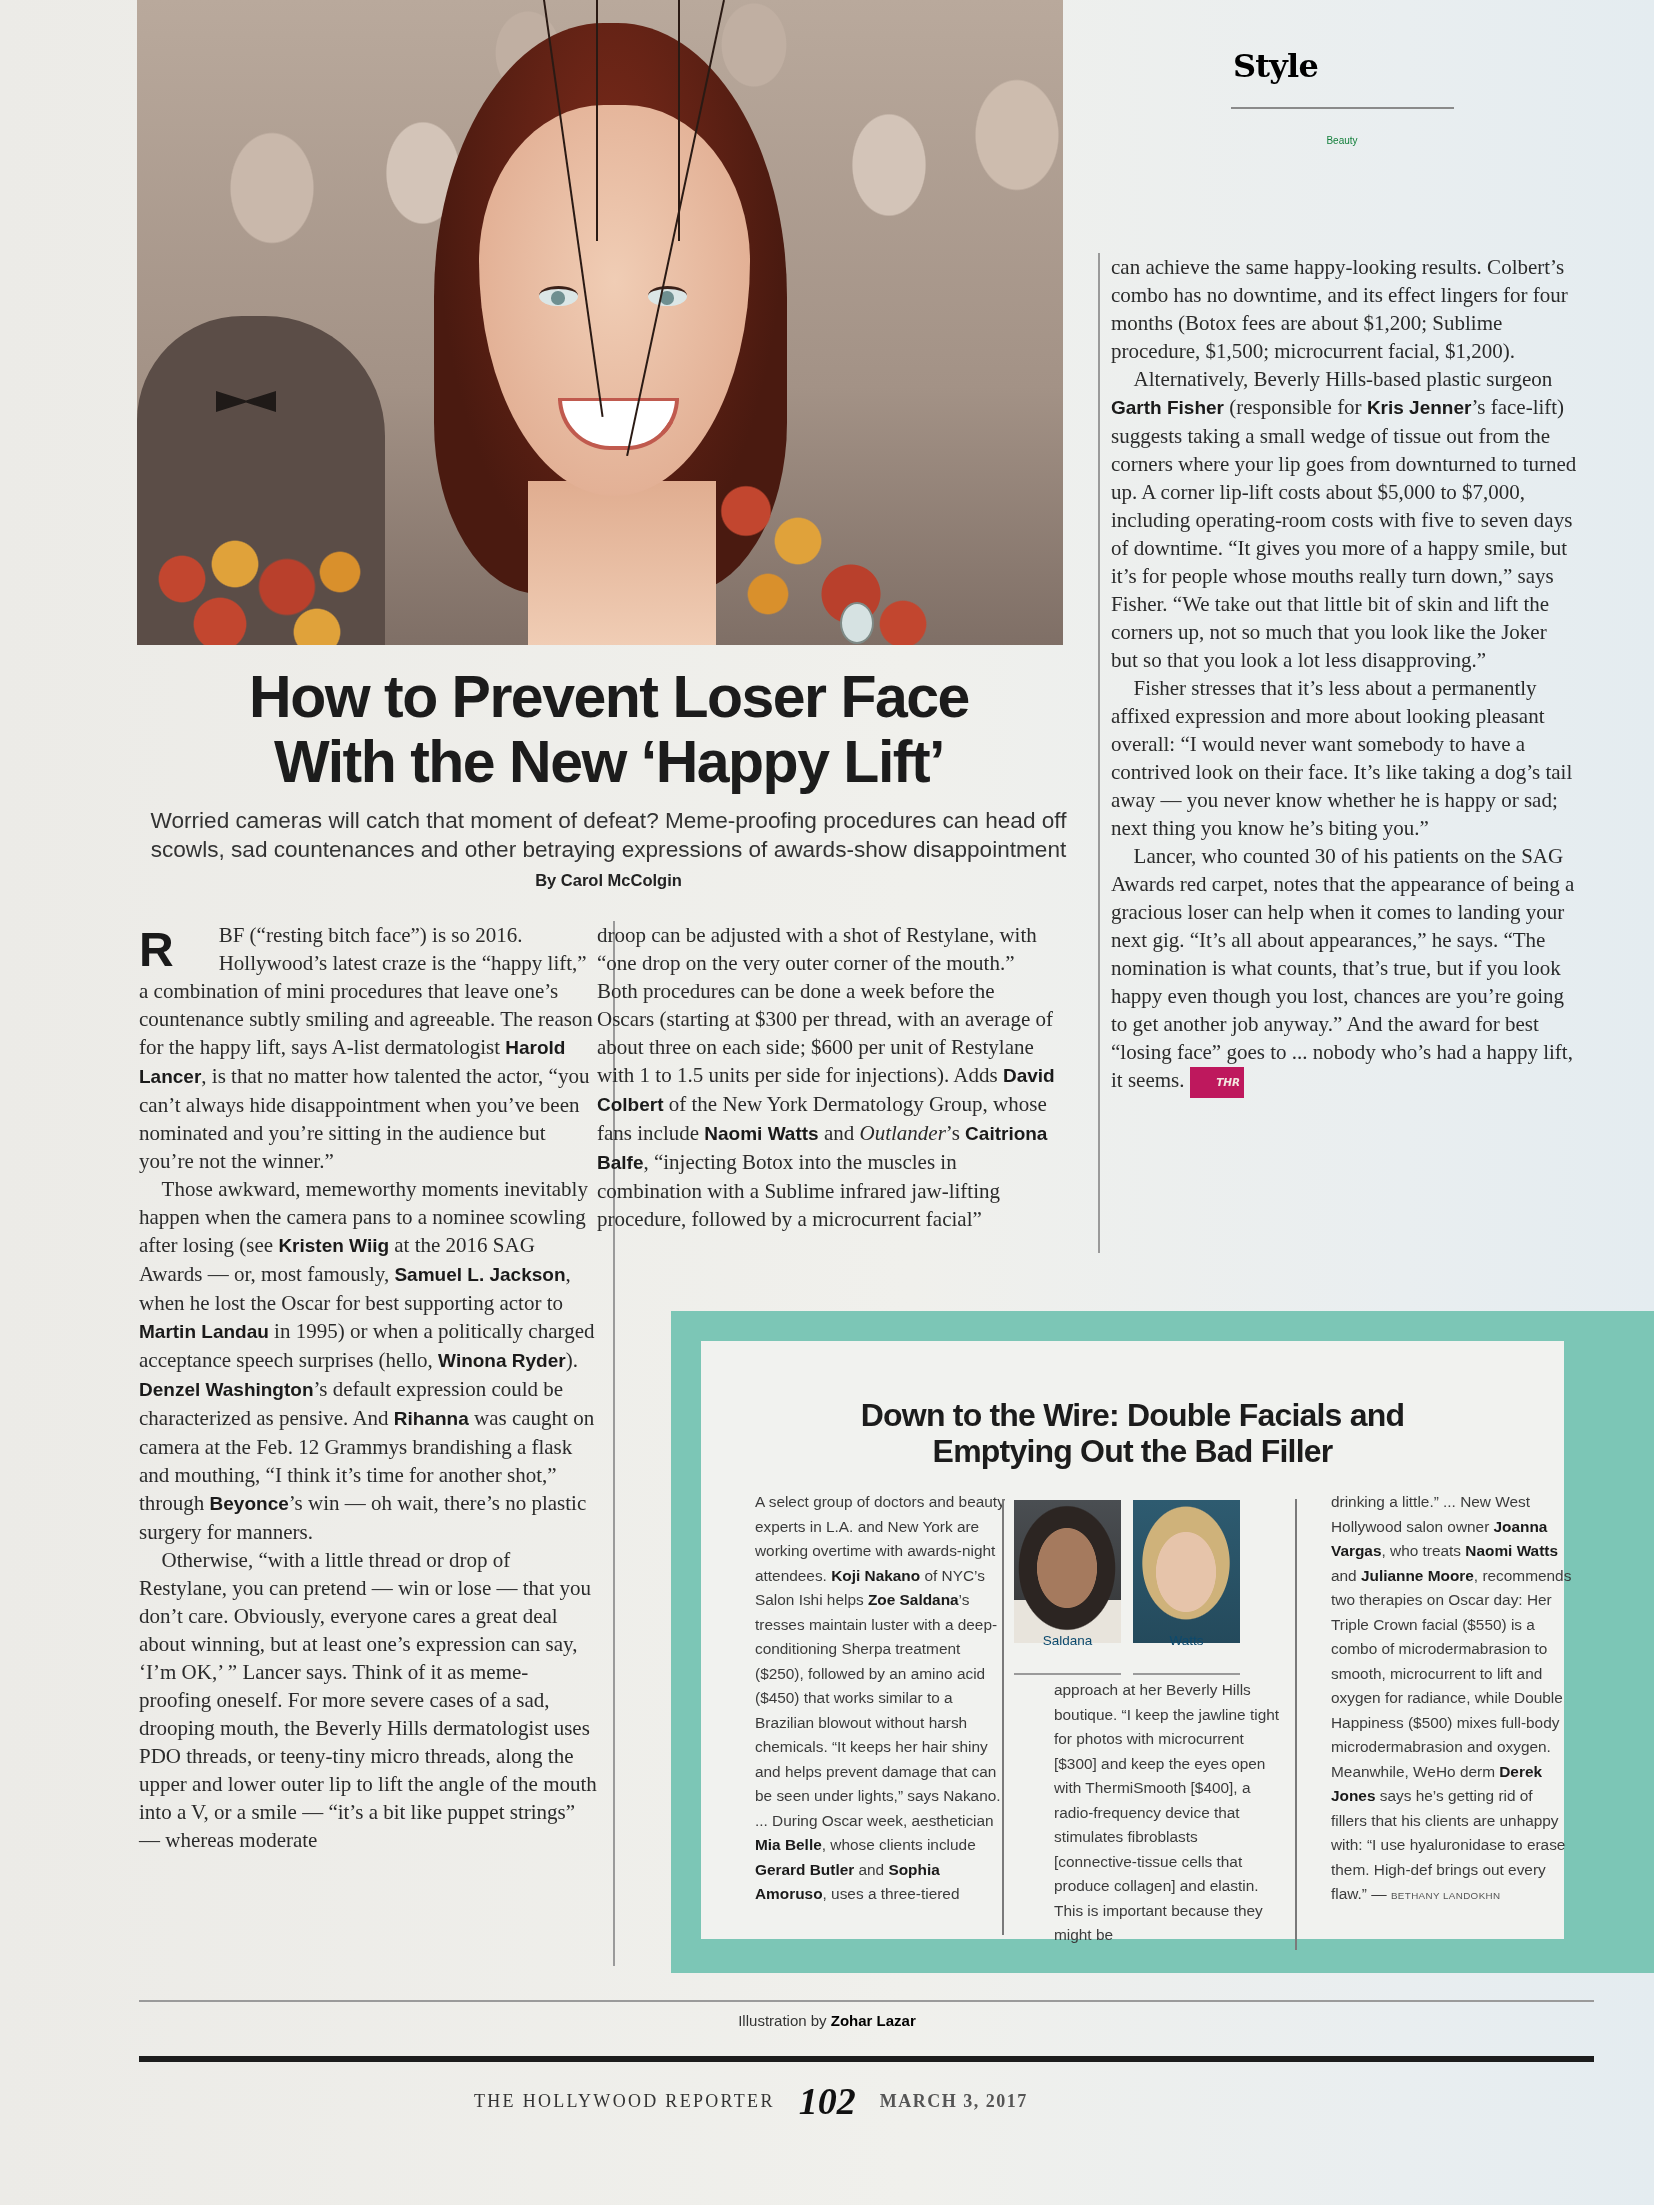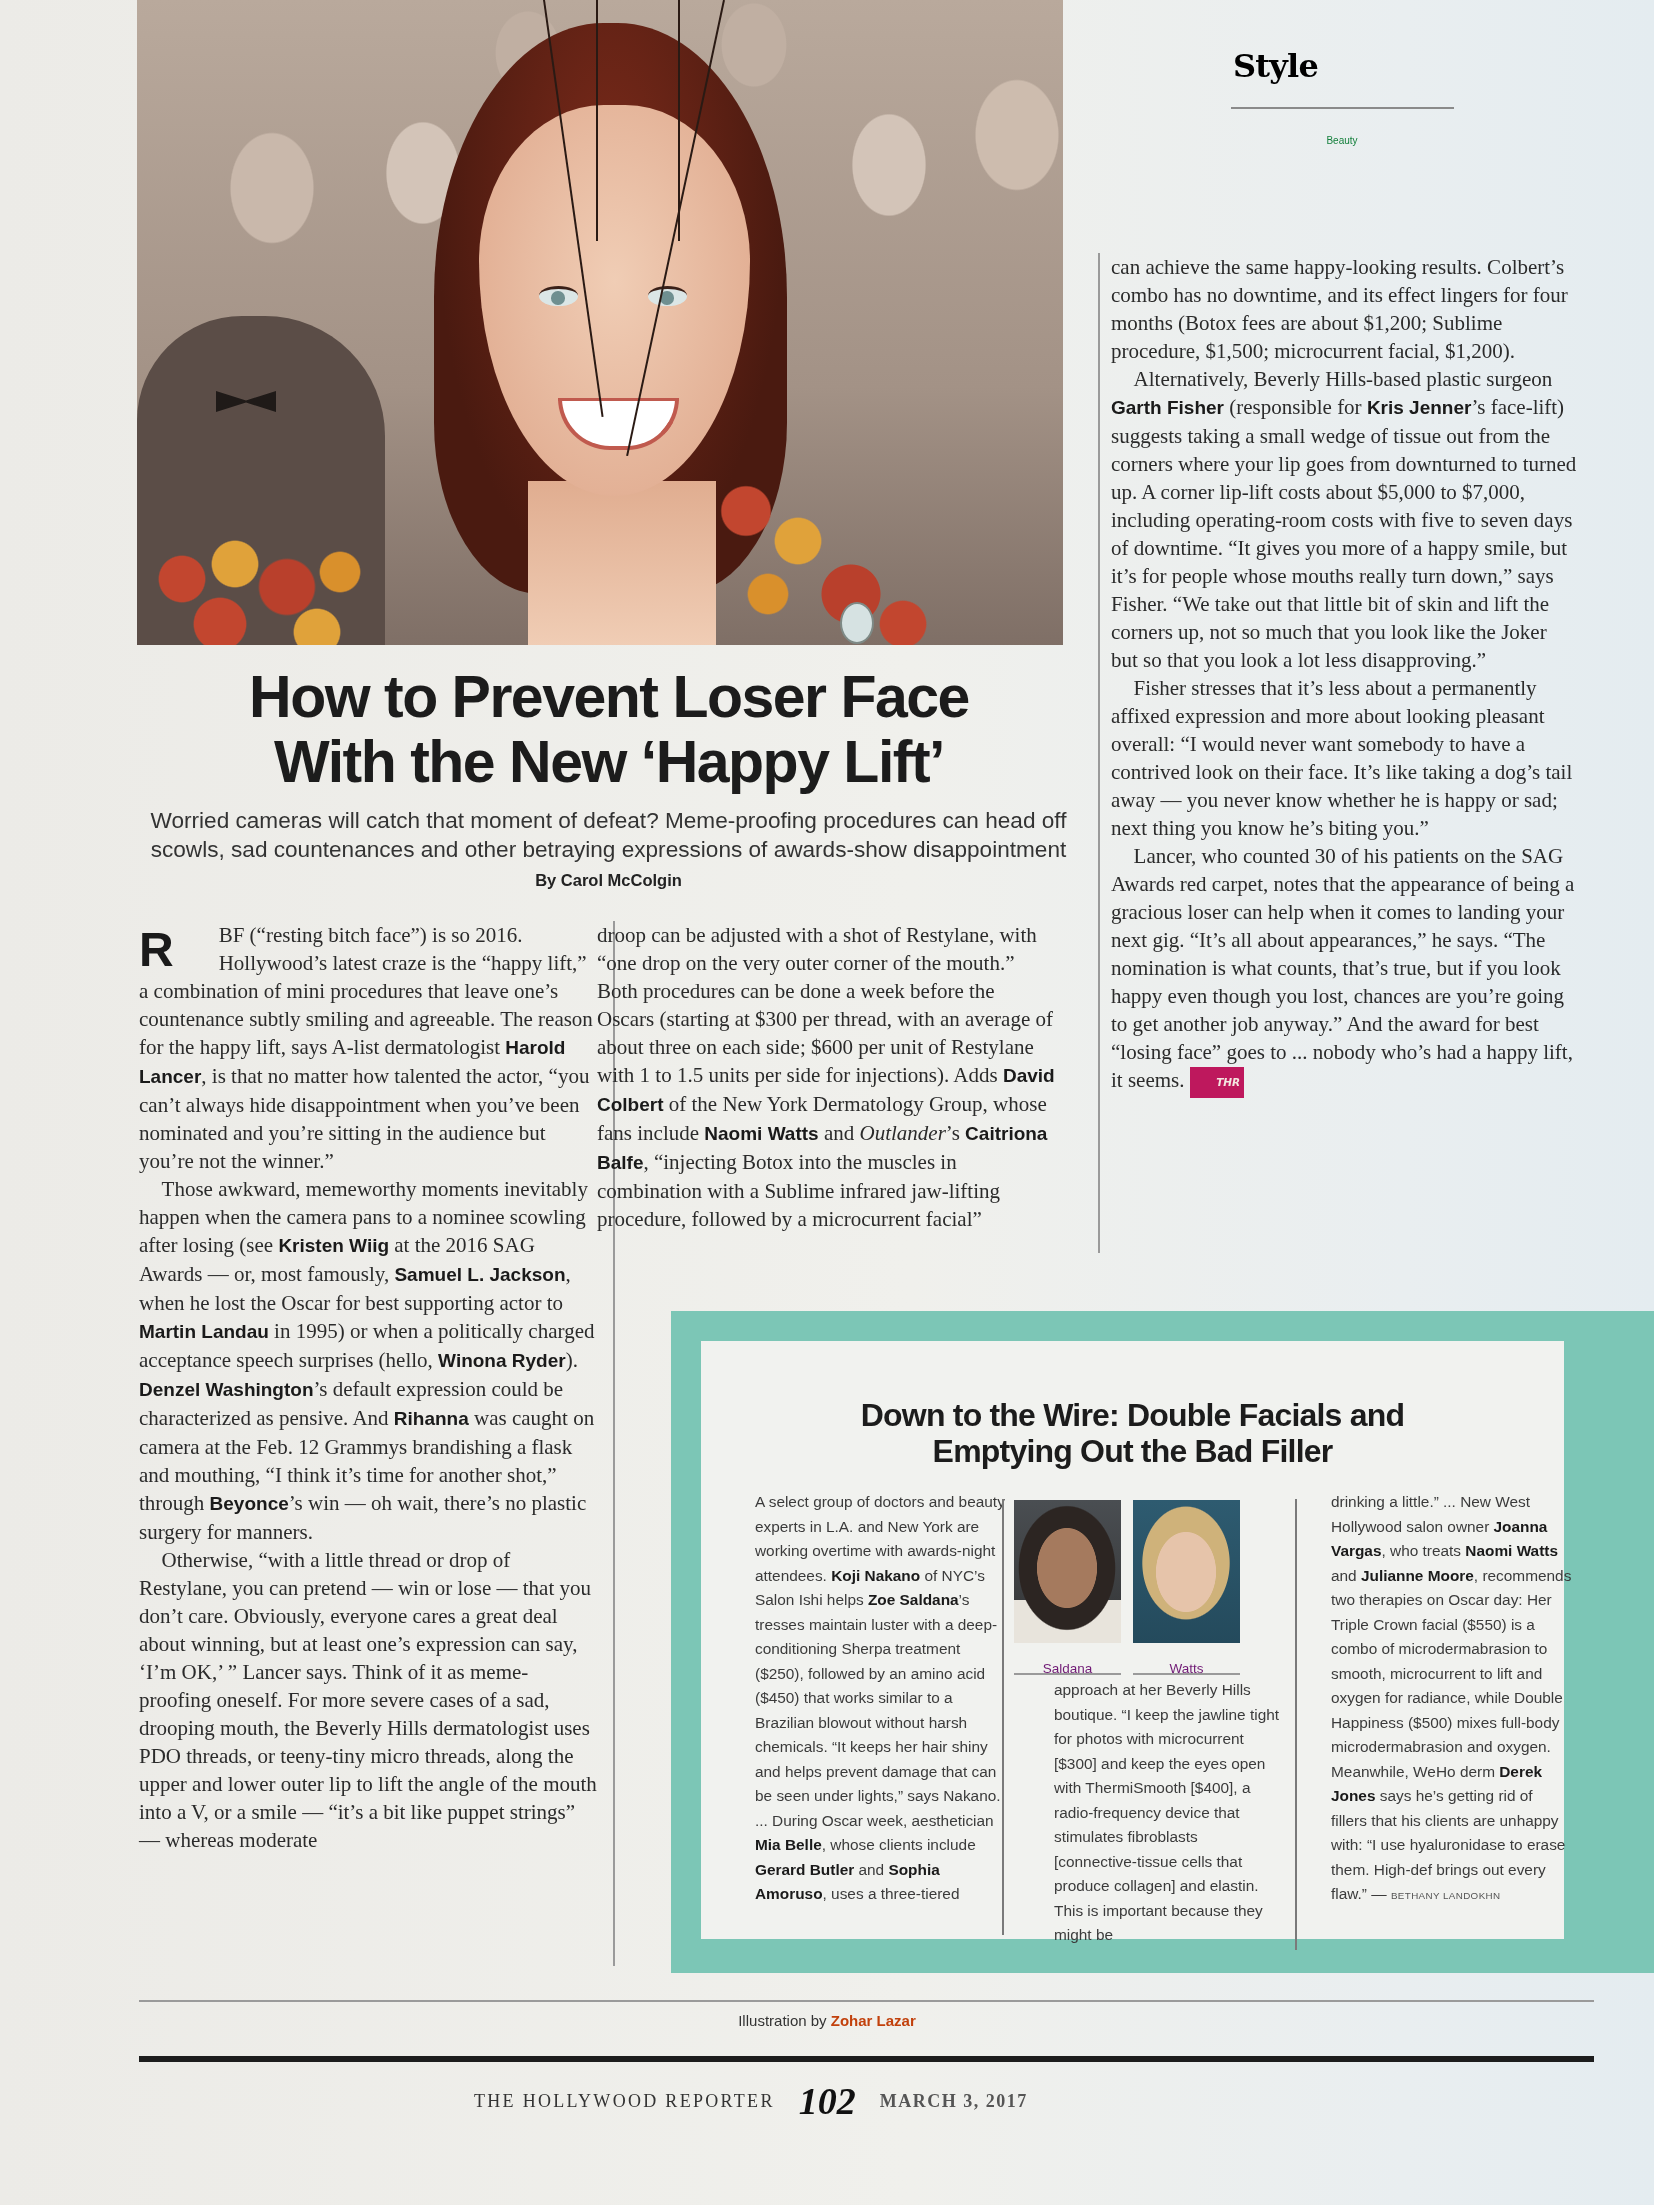--- a/index.html
+++ b/index.html
@@ -70,28 +70,28 @@
   .box-title { position: absolute; left: 0; top: 56px; width: 863px; text-align: center; font-family: "Liberation Sans", sans-serif; font-weight: bold; font-size: 32px; line-height: 36px; color: #1c1c1c; letter-spacing: -0.8px; }
   .box-col { position: absolute; font-family: "Liberation Sans", sans-serif; font-size: 15.4px; line-height: 24.5px; color: #3b3b3b; }
   .box-col b { color: #1a1a1a; }
   .bc1 { left: 54px; top: 149px; width: 256px; }
   .bc2 { left: 353px; top: 337px; width: 226px; }
   .bc3 { left: 630px; top: 149px; width: 241px; }
   .box-vrule { position: absolute; width: 1.5px; background: #7a7a7a; top: 158px; height: 451px; }
   .photo { position: absolute; top: 159px; width: 107px; height: 143px; }
   .photo-saldana { left: 313px; background: radial-gradient(ellipse 33px 44px at 53px 68px, #a57a5e 0 90%, transparent 92%), radial-gradient(ellipse 53px 68px at 53px 68px, #2c2522 0 90%, transparent 92%), linear-gradient(180deg, #4a4e52, #3a3c3e 70%, #e8e4dc 70%); }
   .photo-watts { left: 432px; background: radial-gradient(ellipse 33px 44px at 53px 72px, #e6c4aa 0 90%, transparent 92%), radial-gradient(ellipse 48px 62px at 53px 63px, #cfb27a 0 90%, transparent 92%), linear-gradient(180deg, #2e5b70, #244a5c); }
-  .caption { position: absolute; top: 320px; width: 107px; text-align: center; font-family: "Liberation Sans", sans-serif; font-size: 13.5px; color: #701a75; }
+  .caption { position: absolute; top: 292px; width: 107px; text-align: center; font-family: "Liberation Sans", sans-serif; font-size: 13.5px; color: #0c4a6e; }
   .cap-rule { position: absolute; top: 332px; width: 107px; height: 1.5px; background: #9a9a9a; }
   .credit { font-size: 9.8px; color: #555; letter-spacing: 0.4px; }
 
   
   .foot-rule-thin { left: 139px; top: 2000px; width: 1455px; height: 1.5px; background: #9a9a9a; }
   .illus-credit { left: 451px; top: 2012px; width: 752px; text-align: center; font-family: "Liberation Sans", sans-serif; font-size: 15px; color: #333; }
-  .illus-credit b { color: #c2410c; }
+  .illus-credit b { color: #000000; }
   .foot-rule-thick { left: 139px; top: 2056px; width: 1455px; height: 6px; background: #1d1d1d; }
   .foot { left: 474px; top: 2079px; font-family: "Liberation Serif", serif; color: #333; white-space: nowrap; }
   .foot .pub { font-size: 18px; letter-spacing: 2.3px; vertical-align: middle; }
   .foot .pg { font-size: 38px; font-weight: bold; font-style: italic; color: #111; margin: 0 21px; vertical-align: middle; }
   .foot .date { font-size: 18px; font-weight: bold; letter-spacing: 1.5px; color: #555; vertical-align: middle; }
 </style>
 </head>
 <body>
 
 <div class="abs illustration">

